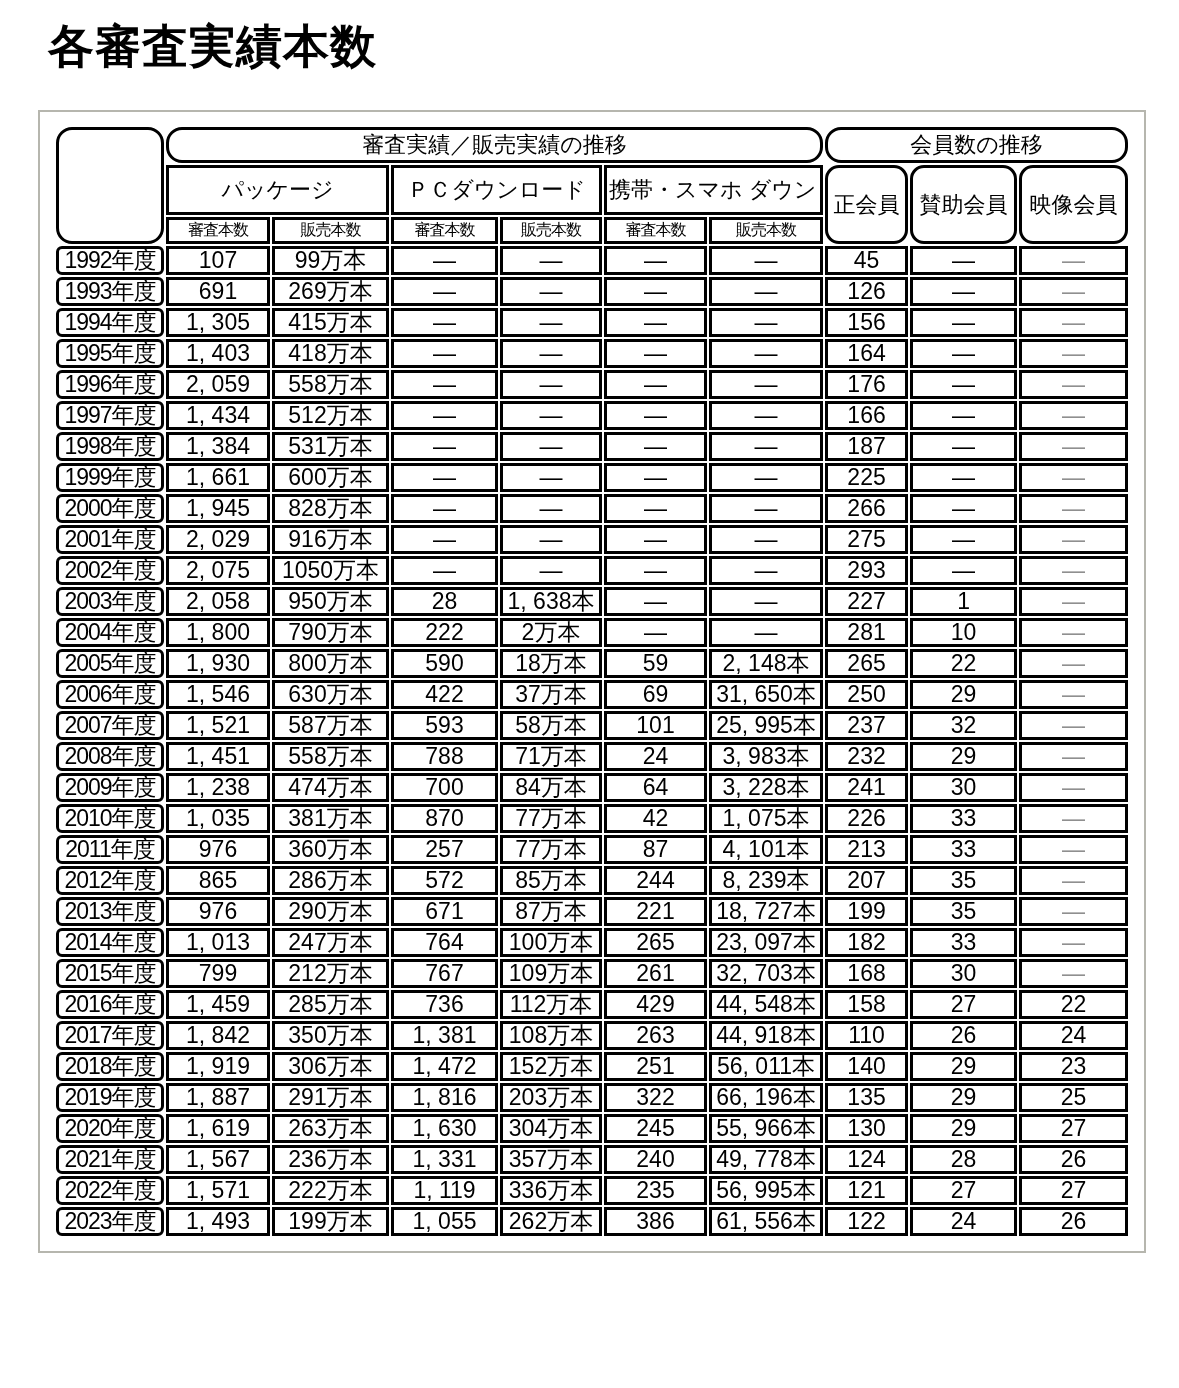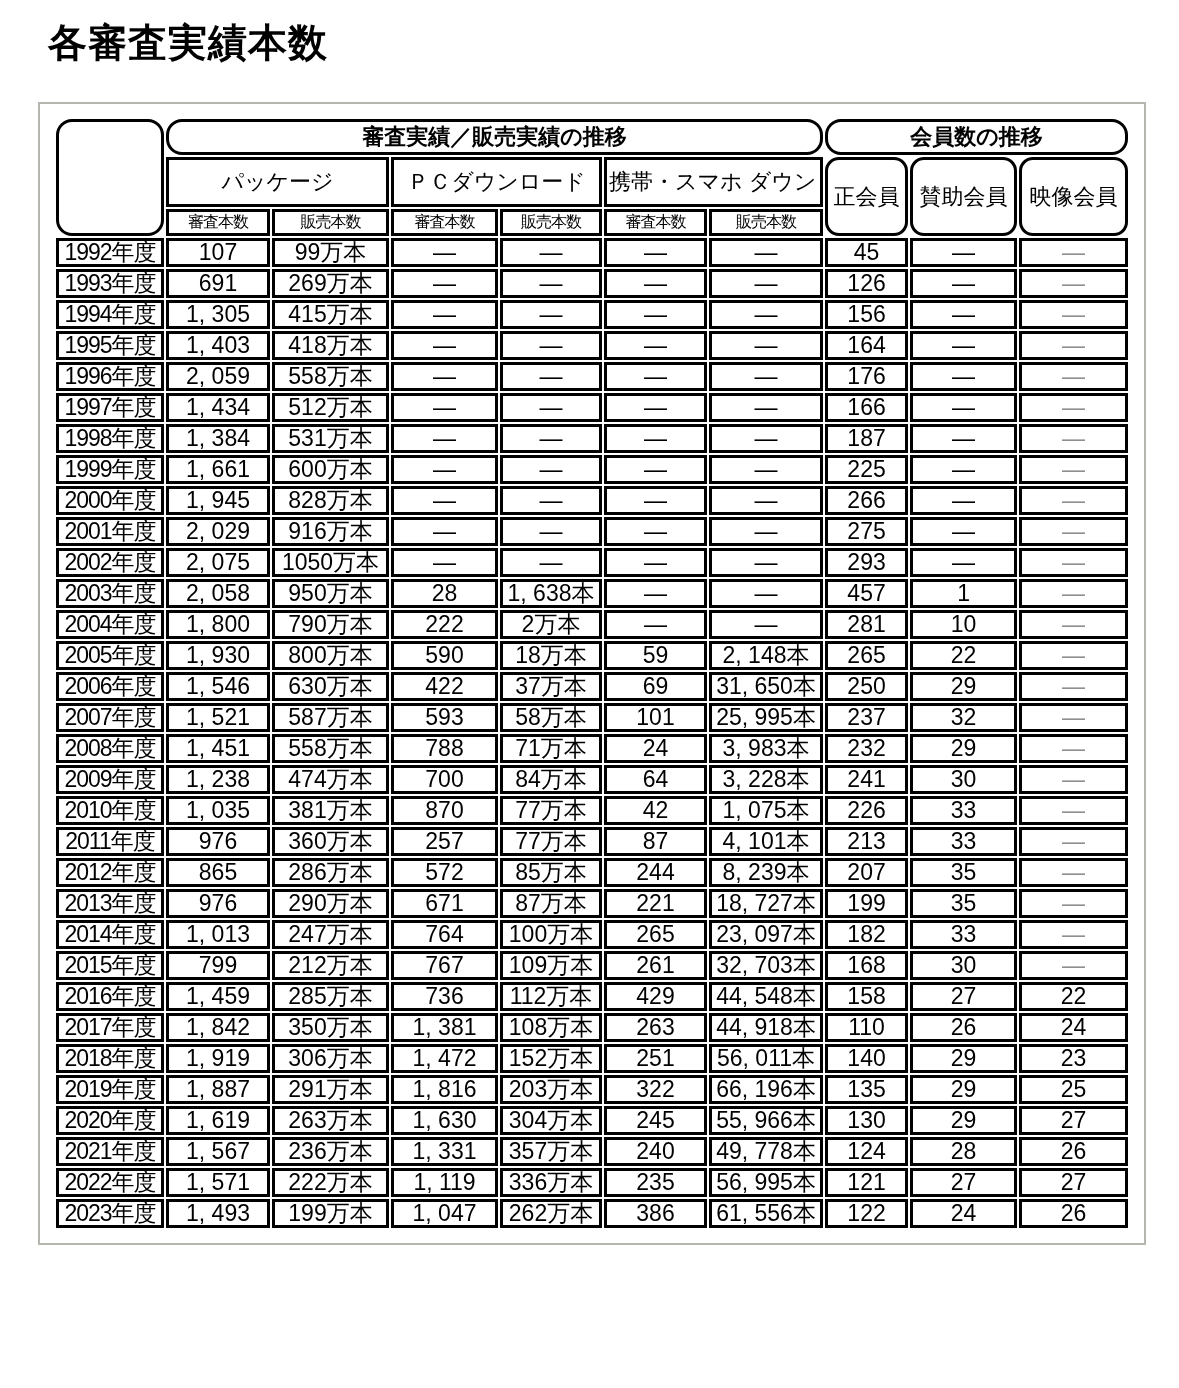--- a/index.html
+++ b/index.html
@@ -7,21 +7,21 @@
     margin: 0; padding: 0;
     background: #ffffff;
     font-family: "Liberation Sans", "DejaVu Sans", sans-serif;
     color: #000;
     width: 1179px;
   }
   .page { padding: 16px 0 30px 38px; }
   h1.title {
     font-family: "Liberation Serif", "DejaVu Serif", serif;
     font-weight: bold;
-    font-size: 39px;
+    font-size: 46px;
     margin: 0 0 0 10px;
     letter-spacing: 1px;
   }
   .frame {
     margin-top: 32px;
     width: 1108px;
     border: 2px solid #b6b6ae;
     background: #fff;
     padding: 13px 14px;
   }
@@ -35,31 +35,31 @@
   table.stats th, table.stats td {
     border: 3px solid #000;
     background: #fff;
     text-align: center;
     vertical-align: middle;
     padding: 0 2px;
     overflow: hidden;
     white-space: nowrap;
   }
   th.corner { border: 3px solid #000; }
-  tr.hrow1 th { height: 26px; font-size: 22px; font-weight: bold; border-radius: 16px; }
+  tr.hrow1 th { height: 26px; font-size: 22px; font-weight: normal; border-radius: 16px; }
   tr.hrow2 th { height: 50px; font-size: 22px; font-weight: normal; }
   tr.hrow3 th { height: 24px; font-size: 16px; font-weight: normal; letter-spacing: -1px; }
   th.mobile { white-space: normal; line-height: 1.1; font-size: 21px; padding: 0 6px; }
   th.member { font-size: 22px; border-radius: 14px; }
   table.stats td {
     height: 27px;
     font-size: 23px;
     line-height: 1;
   }
-  td.year { font-size: 21px; letter-spacing: -1px; }
+  td.year { font-size: 21px; letter-spacing: -1px; border-radius: 6px; }
   td.dim { color: #8f8f8f; font-size: 17px; }
 </style>
 </head>
 <body>
 
 <div class="page">
   <h1 class="title">各審査実績本数</h1>
 
   <div class="frame">
     <table class="stats">
@@ -232,21 +232,21 @@
             <td class="dim">—</td>
           </tr>
           <tr>
             <td class="year">2003年度</td>
             <td>2, 058</td>
             <td>950万本</td>
             <td>28</td>
             <td>1, 638本</td>
             <td>—</td>
             <td>—</td>
-            <td>457</td>
+            <td>227</td>
             <td>1</td>
             <td class="dim">—</td>
           </tr>
           <tr>
             <td class="year">2004年度</td>
             <td>1, 800</td>
             <td>790万本</td>
             <td>222</td>
             <td>2万本</td>
             <td>—</td>
@@ -468,21 +468,21 @@
             <td>235</td>
             <td>56, 995本</td>
             <td>121</td>
             <td>27</td>
             <td>27</td>
           </tr>
           <tr>
             <td class="year">2023年度</td>
             <td>1, 493</td>
             <td>199万本</td>
-            <td>1, 047</td>
+            <td>1, 055</td>
             <td>262万本</td>
             <td>386</td>
             <td>61, 556本</td>
             <td>122</td>
             <td>24</td>
             <td>26</td>
           </tr>
         </tbody>
     </table>
   </div>

